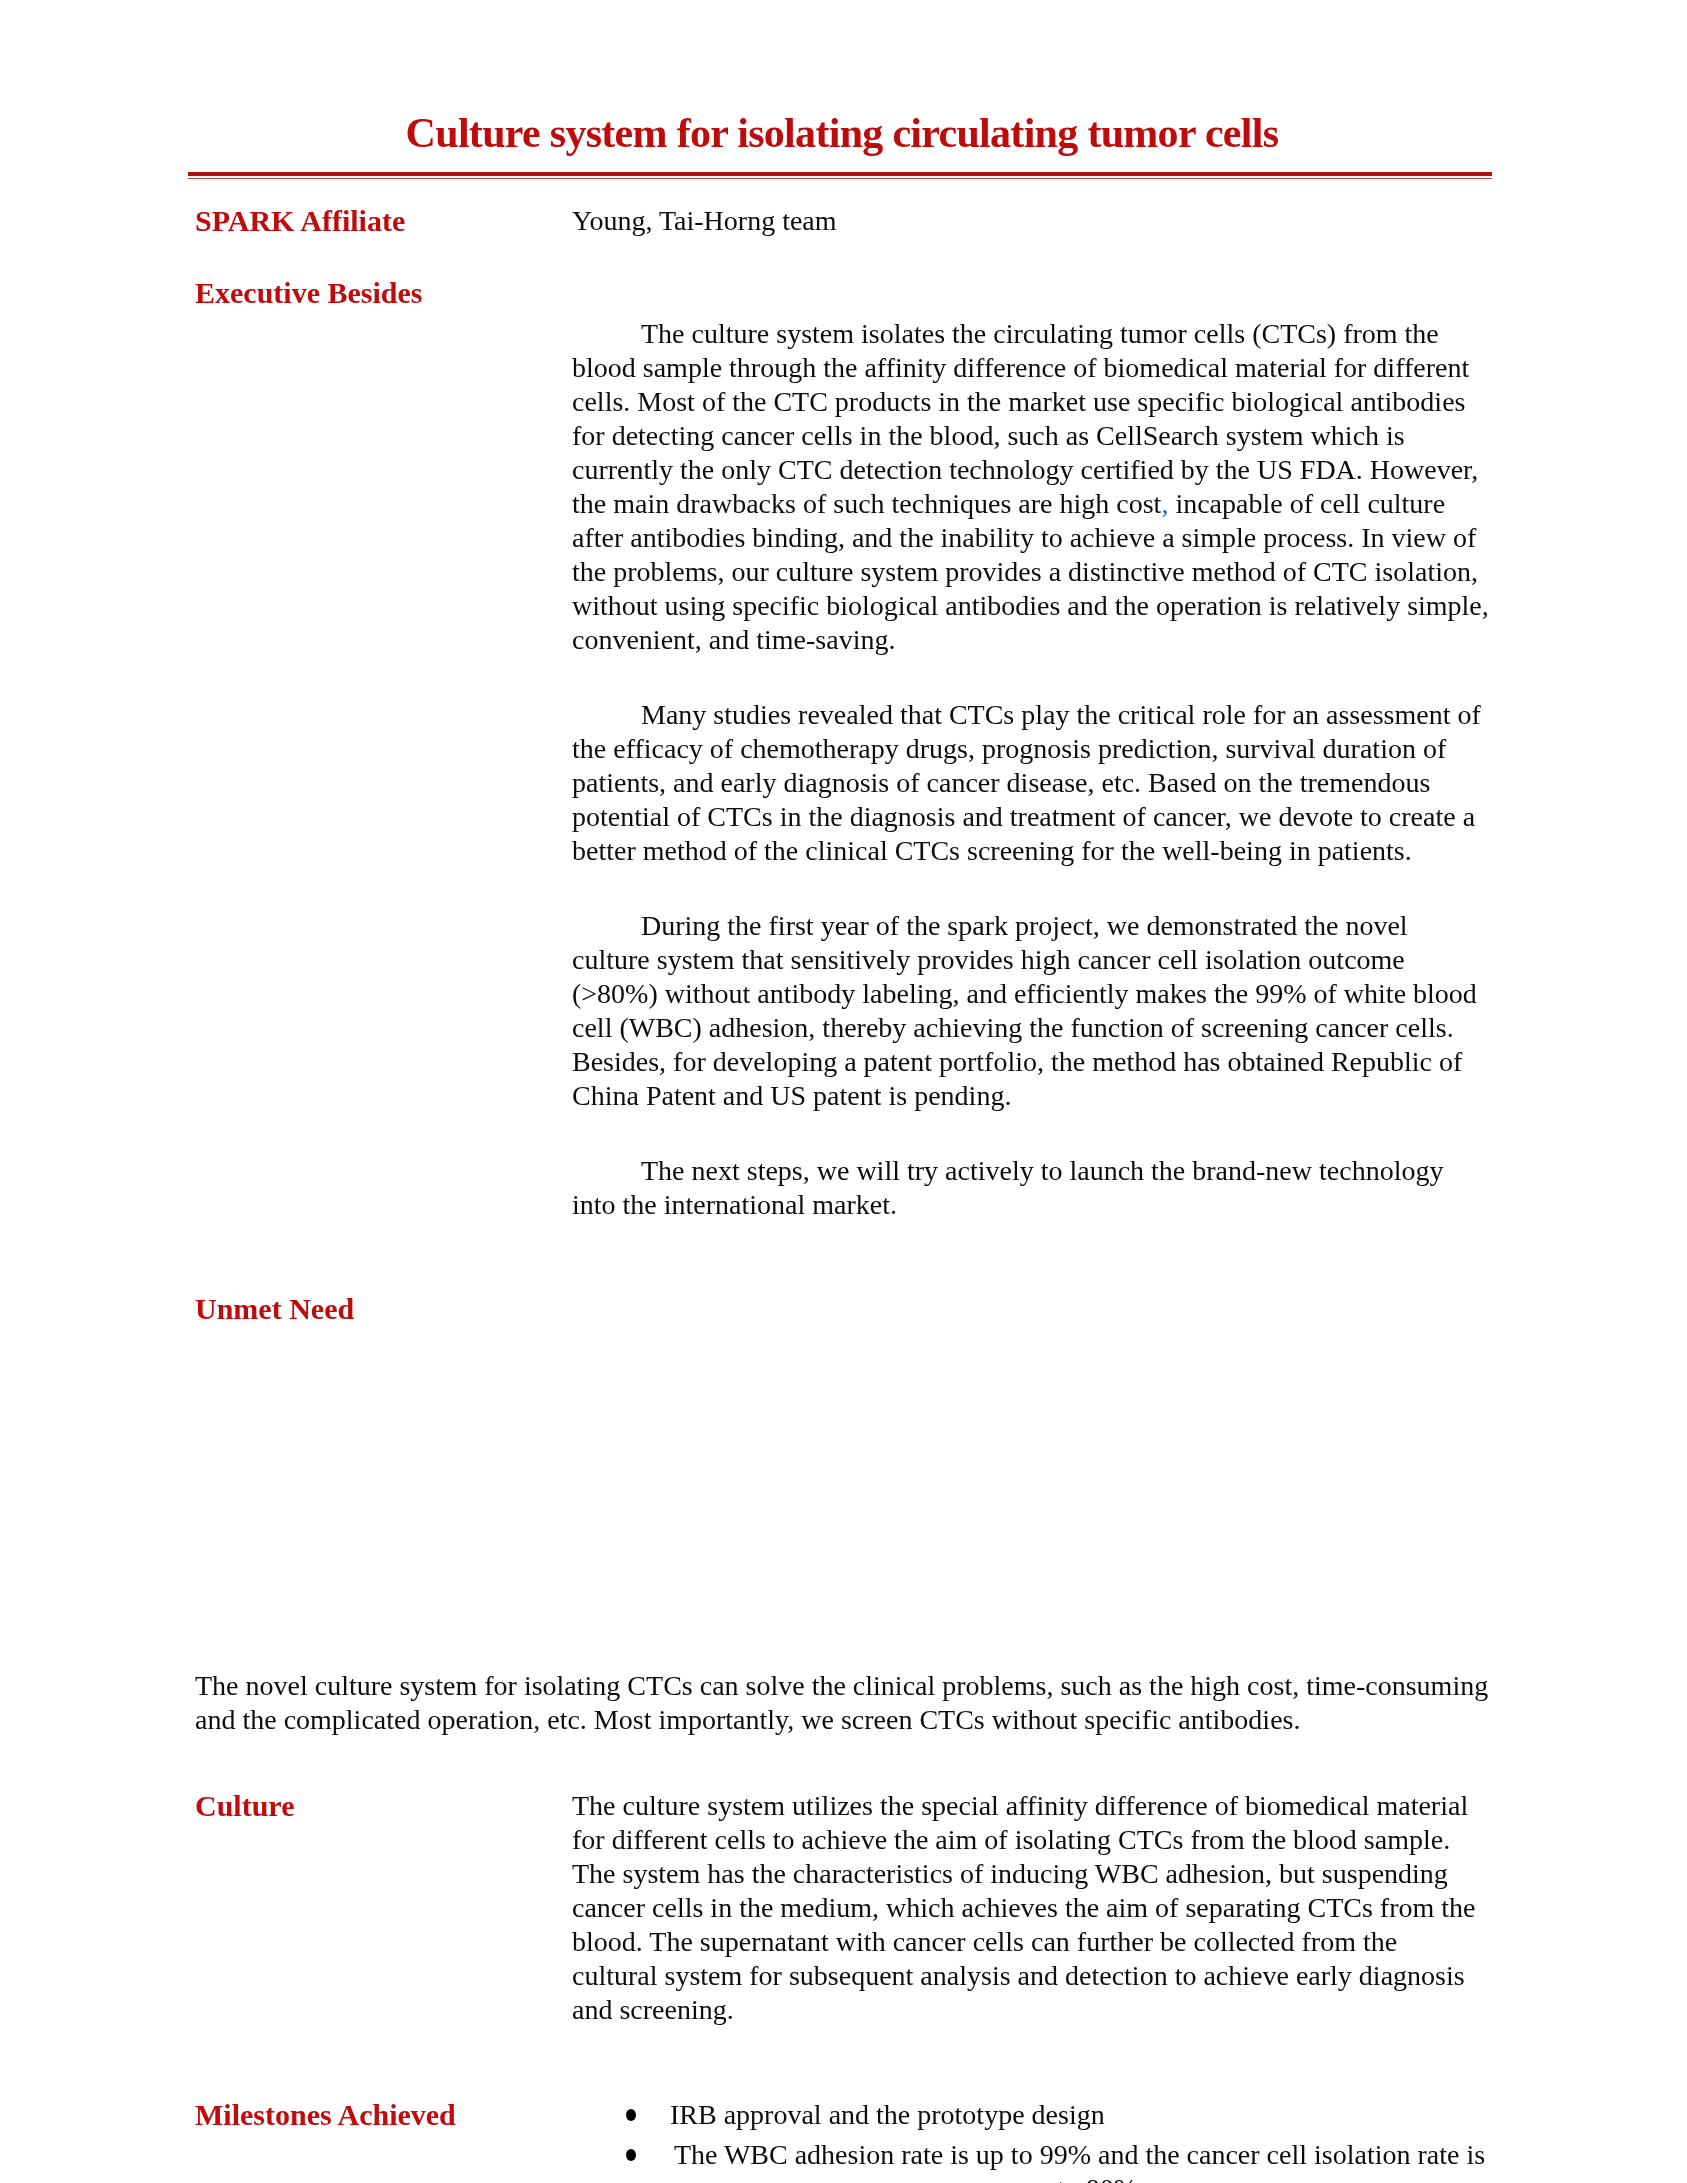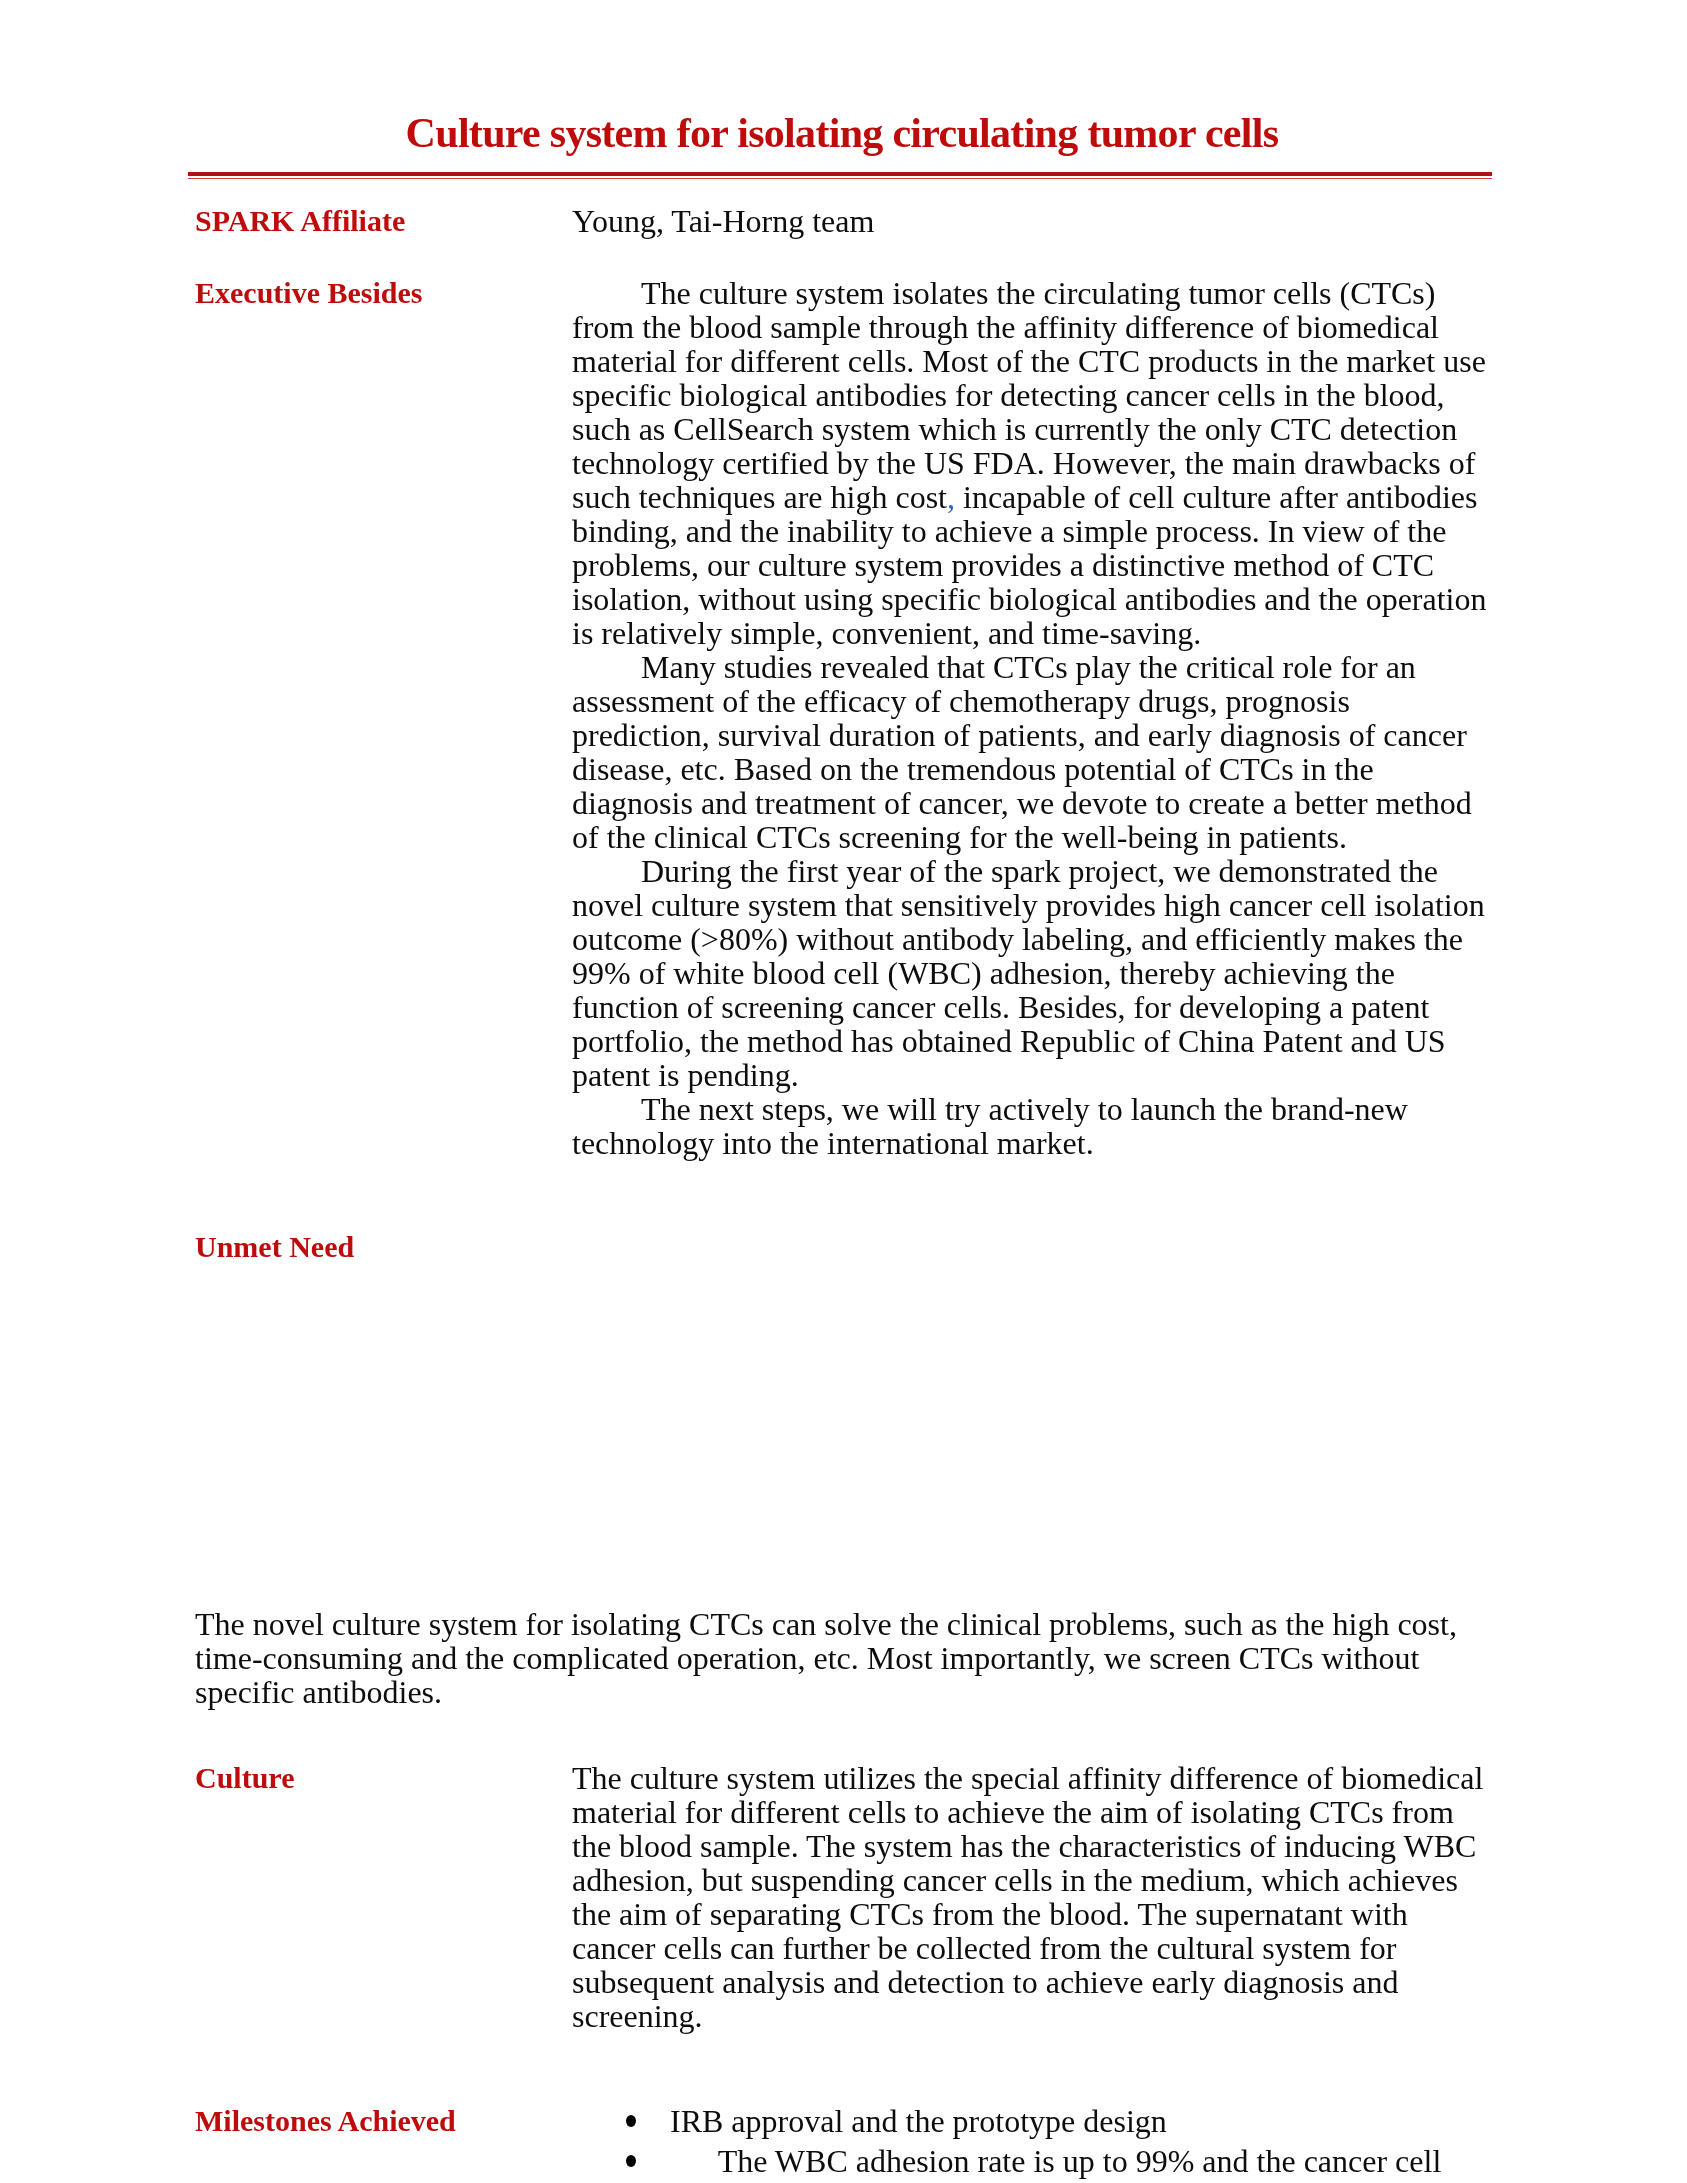--- a/index.html
+++ b/index.html
@@ -52,28 +52,29 @@
   .section-label {
     flex: 0 0 377px;
     width: 377px;
     font-size: 30px;
     line-height: 34px;
     font-weight: bold;
     color: var(--accent-red, #be0b0b);
   }
   .section-content {
     flex: 1 1 auto;
-    font-size: 32px;
+    font-size: 28px;
     line-height: 34px;
   }
   .para {
     margin: 0;
   }
   .para.indent {
     text-indent: 69px;
+    margin-top: 41px;
   }
   .bullet-item {
     display: flex;
     align-items: flex-start;
     margin-bottom: 6px;
     text-align: center;
   }
   .bullet-item:last-child {
     margin-bottom: 0;
   }

